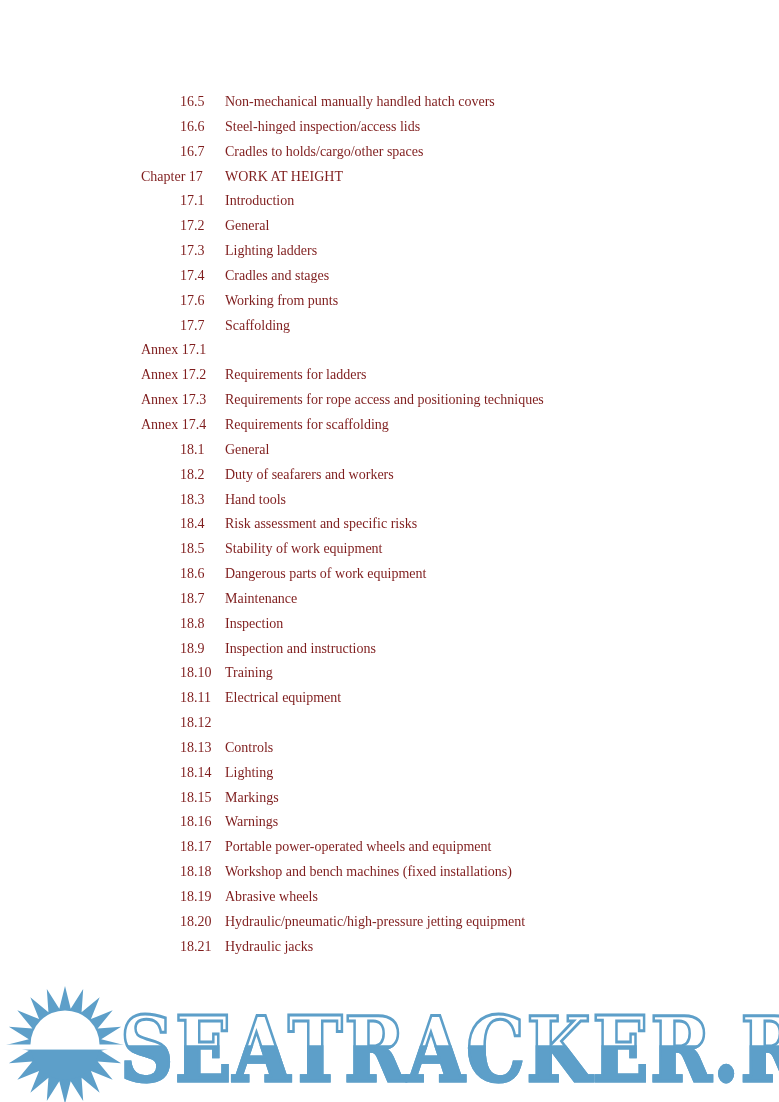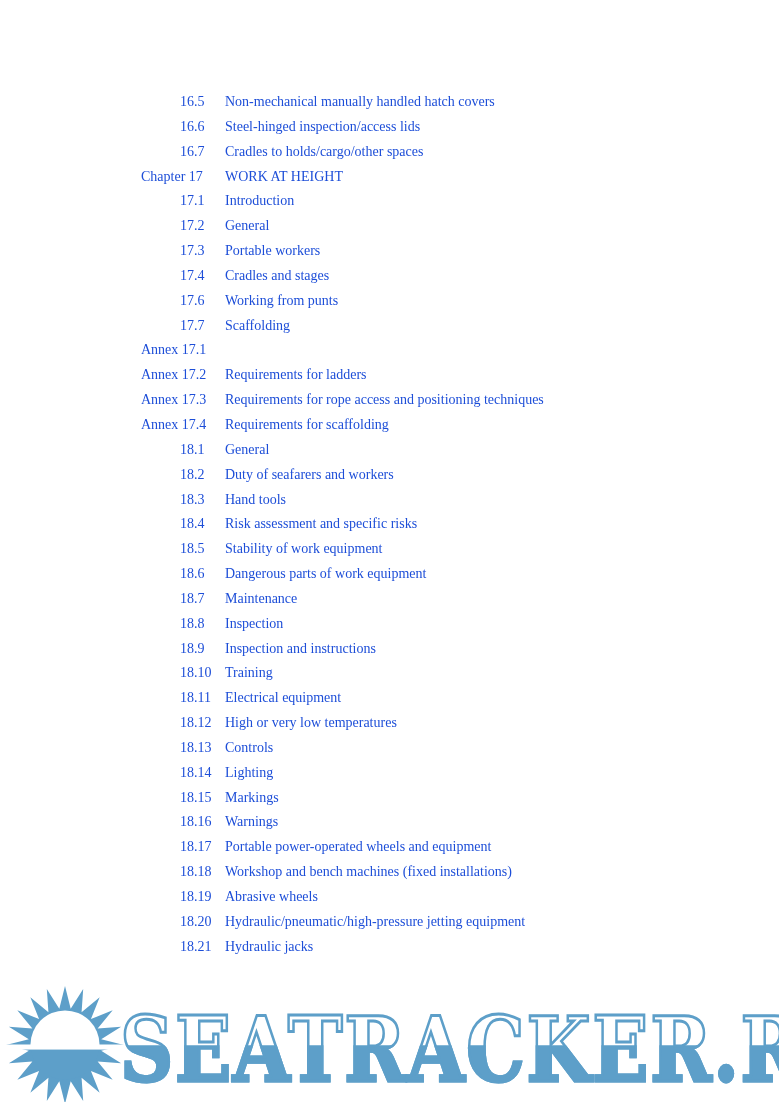--- a/index.html
+++ b/index.html
@@ -18,21 +18,21 @@
     position:absolute;
     left:141px; top:90px;
     z-index:2;
   }
   .row {
     display:flex;
     align-items:baseline;
     height:24.85px;
     font-size:14px;
     line-height:24.85px;
-    color:#1d4ed8;
+    color:#7f1d1d;
   }
   .num {
     flex:0 0 84px;
     width:84px;
     box-sizing:border-box;
     white-space:nowrap;
   }
   .row[data-type="section"] .num { padding-left:39px; }
   .title { white-space:nowrap; }
 
@@ -99,21 +99,21 @@
       <div class="row" data-type="section">
       <span class="num">17.1</span>
       <span class="title">Introduction</span>
     </div>
       <div class="row" data-type="section">
       <span class="num">17.2</span>
       <span class="title">General</span>
     </div>
       <div class="row" data-type="section">
       <span class="num">17.3</span>
-      <span class="title">Portable workers</span>
+      <span class="title">Lighting ladders</span>
     </div>
       <div class="row" data-type="section">
       <span class="num">17.4</span>
       <span class="title">Cradles and stages</span>
     </div>
       <div class="row" data-type="section">
       <span class="num">17.6</span>
       <span class="title">Working from punts</span>
     </div>
       <div class="row" data-type="section">
@@ -174,21 +174,20 @@
       <div class="row" data-type="section">
       <span class="num">18.10</span>
       <span class="title">Training</span>
     </div>
       <div class="row" data-type="section">
       <span class="num">18.11</span>
       <span class="title">Electrical equipment</span>
     </div>
       <div class="row" data-type="section">
       <span class="num">18.12</span>
-      <span class="title">High or very low temperatures</span>
     </div>
       <div class="row" data-type="section">
       <span class="num">18.13</span>
       <span class="title">Controls</span>
     </div>
       <div class="row" data-type="section">
       <span class="num">18.14</span>
       <span class="title">Lighting</span>
     </div>
       <div class="row" data-type="section">

